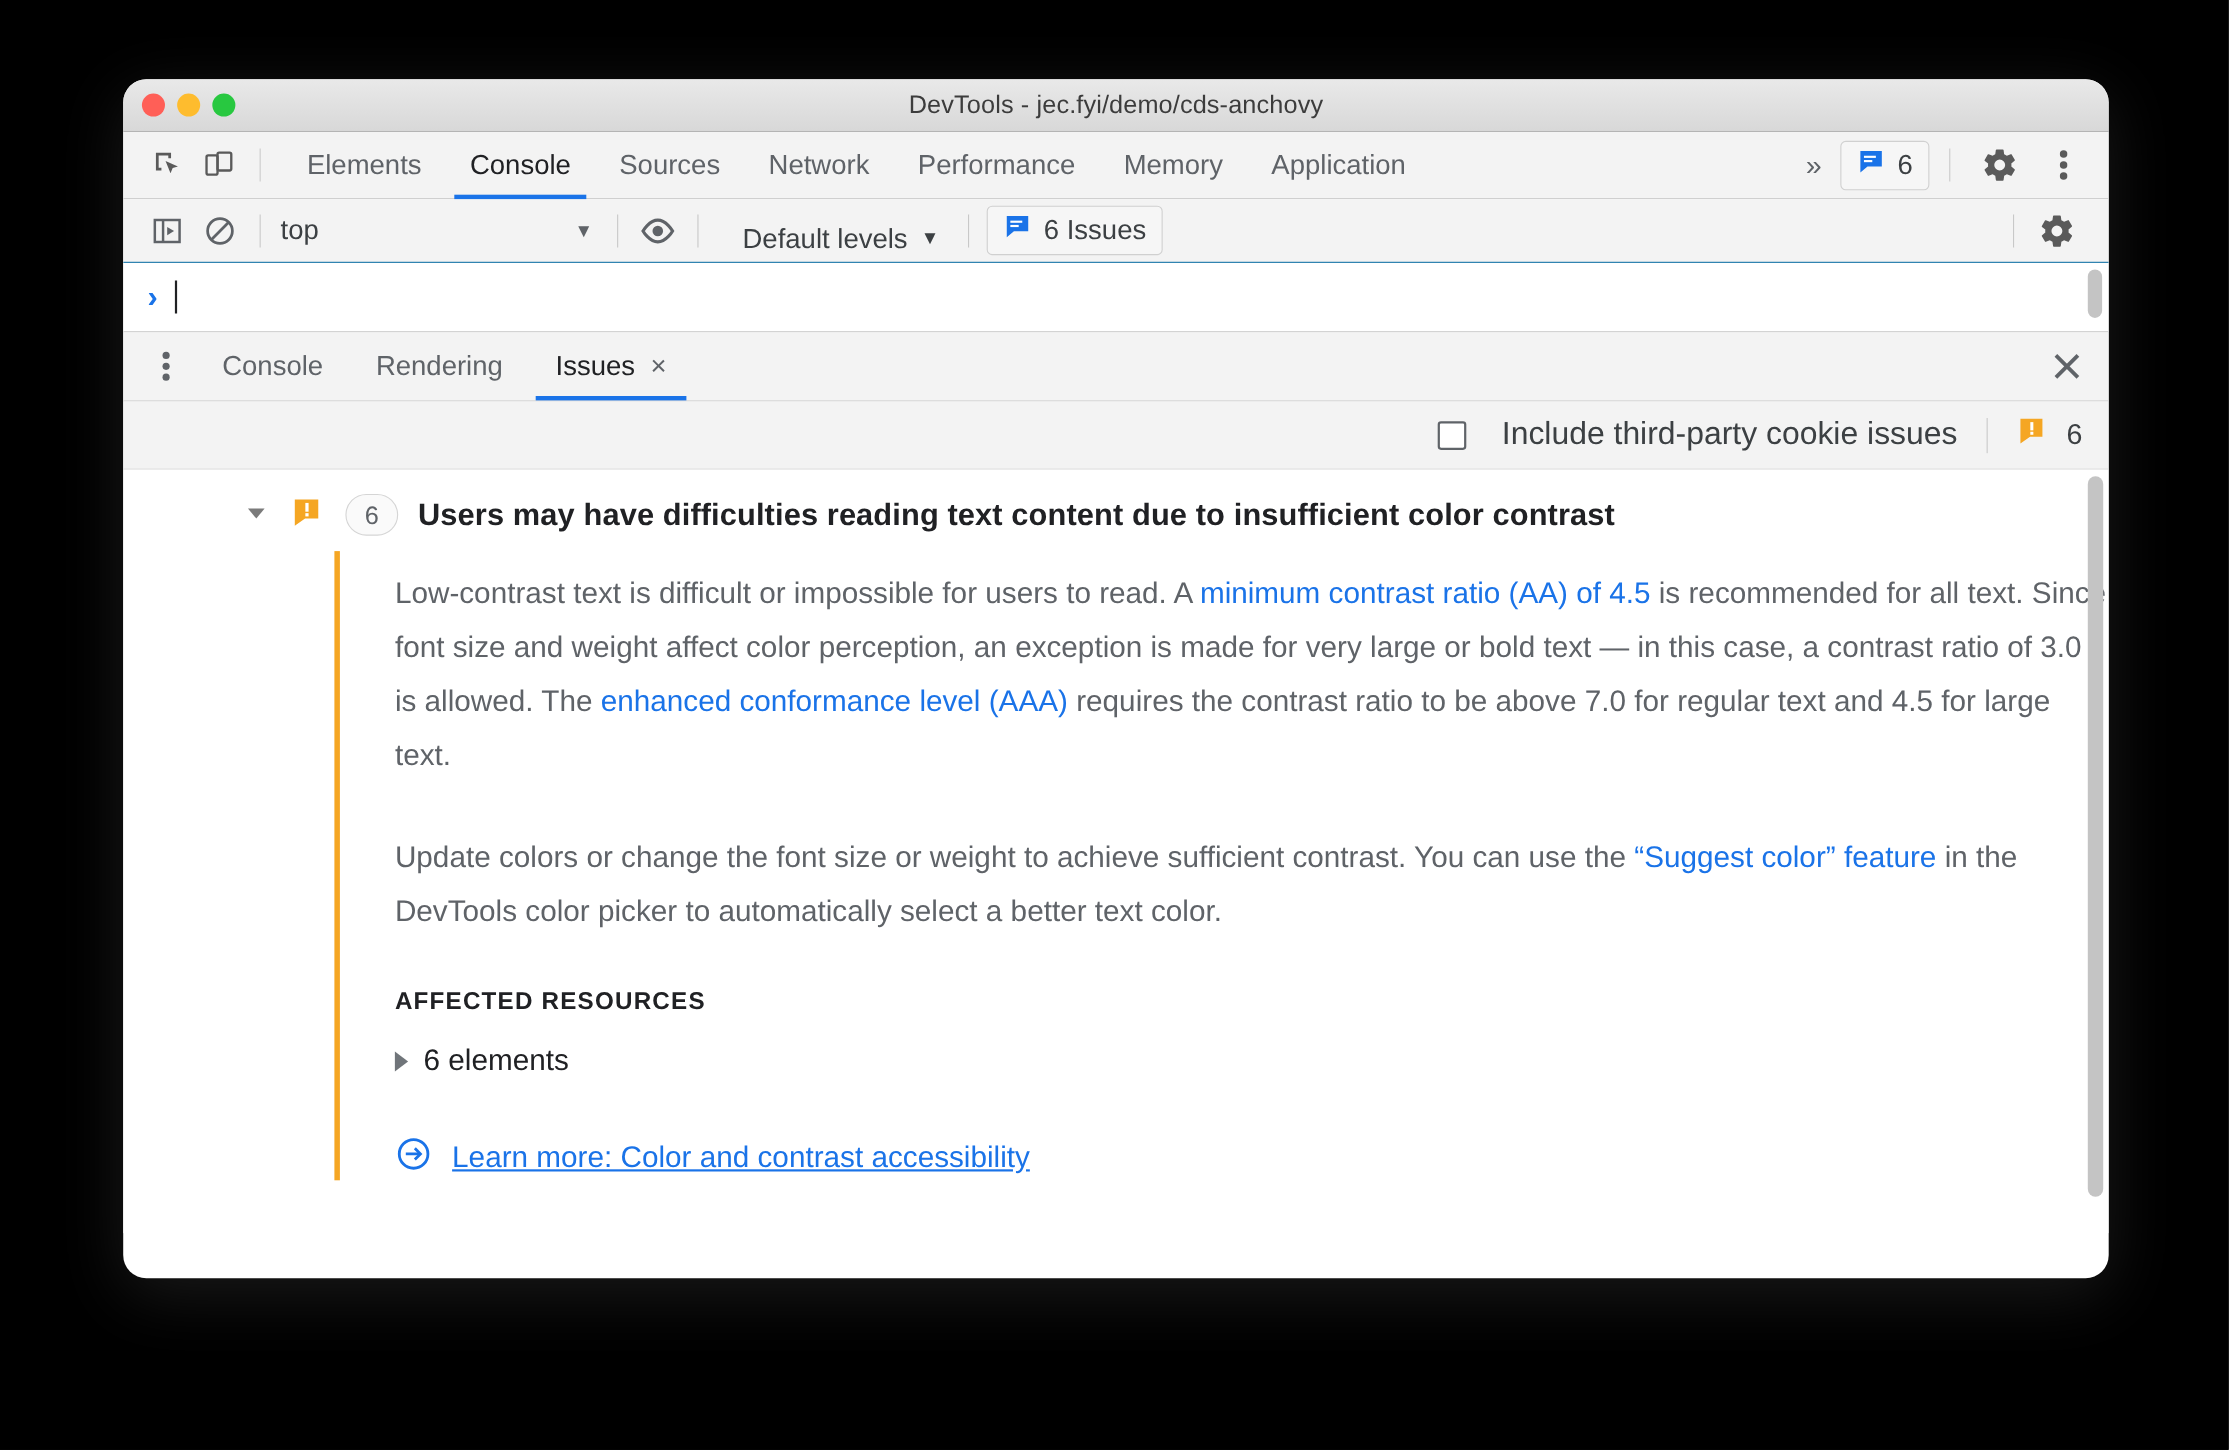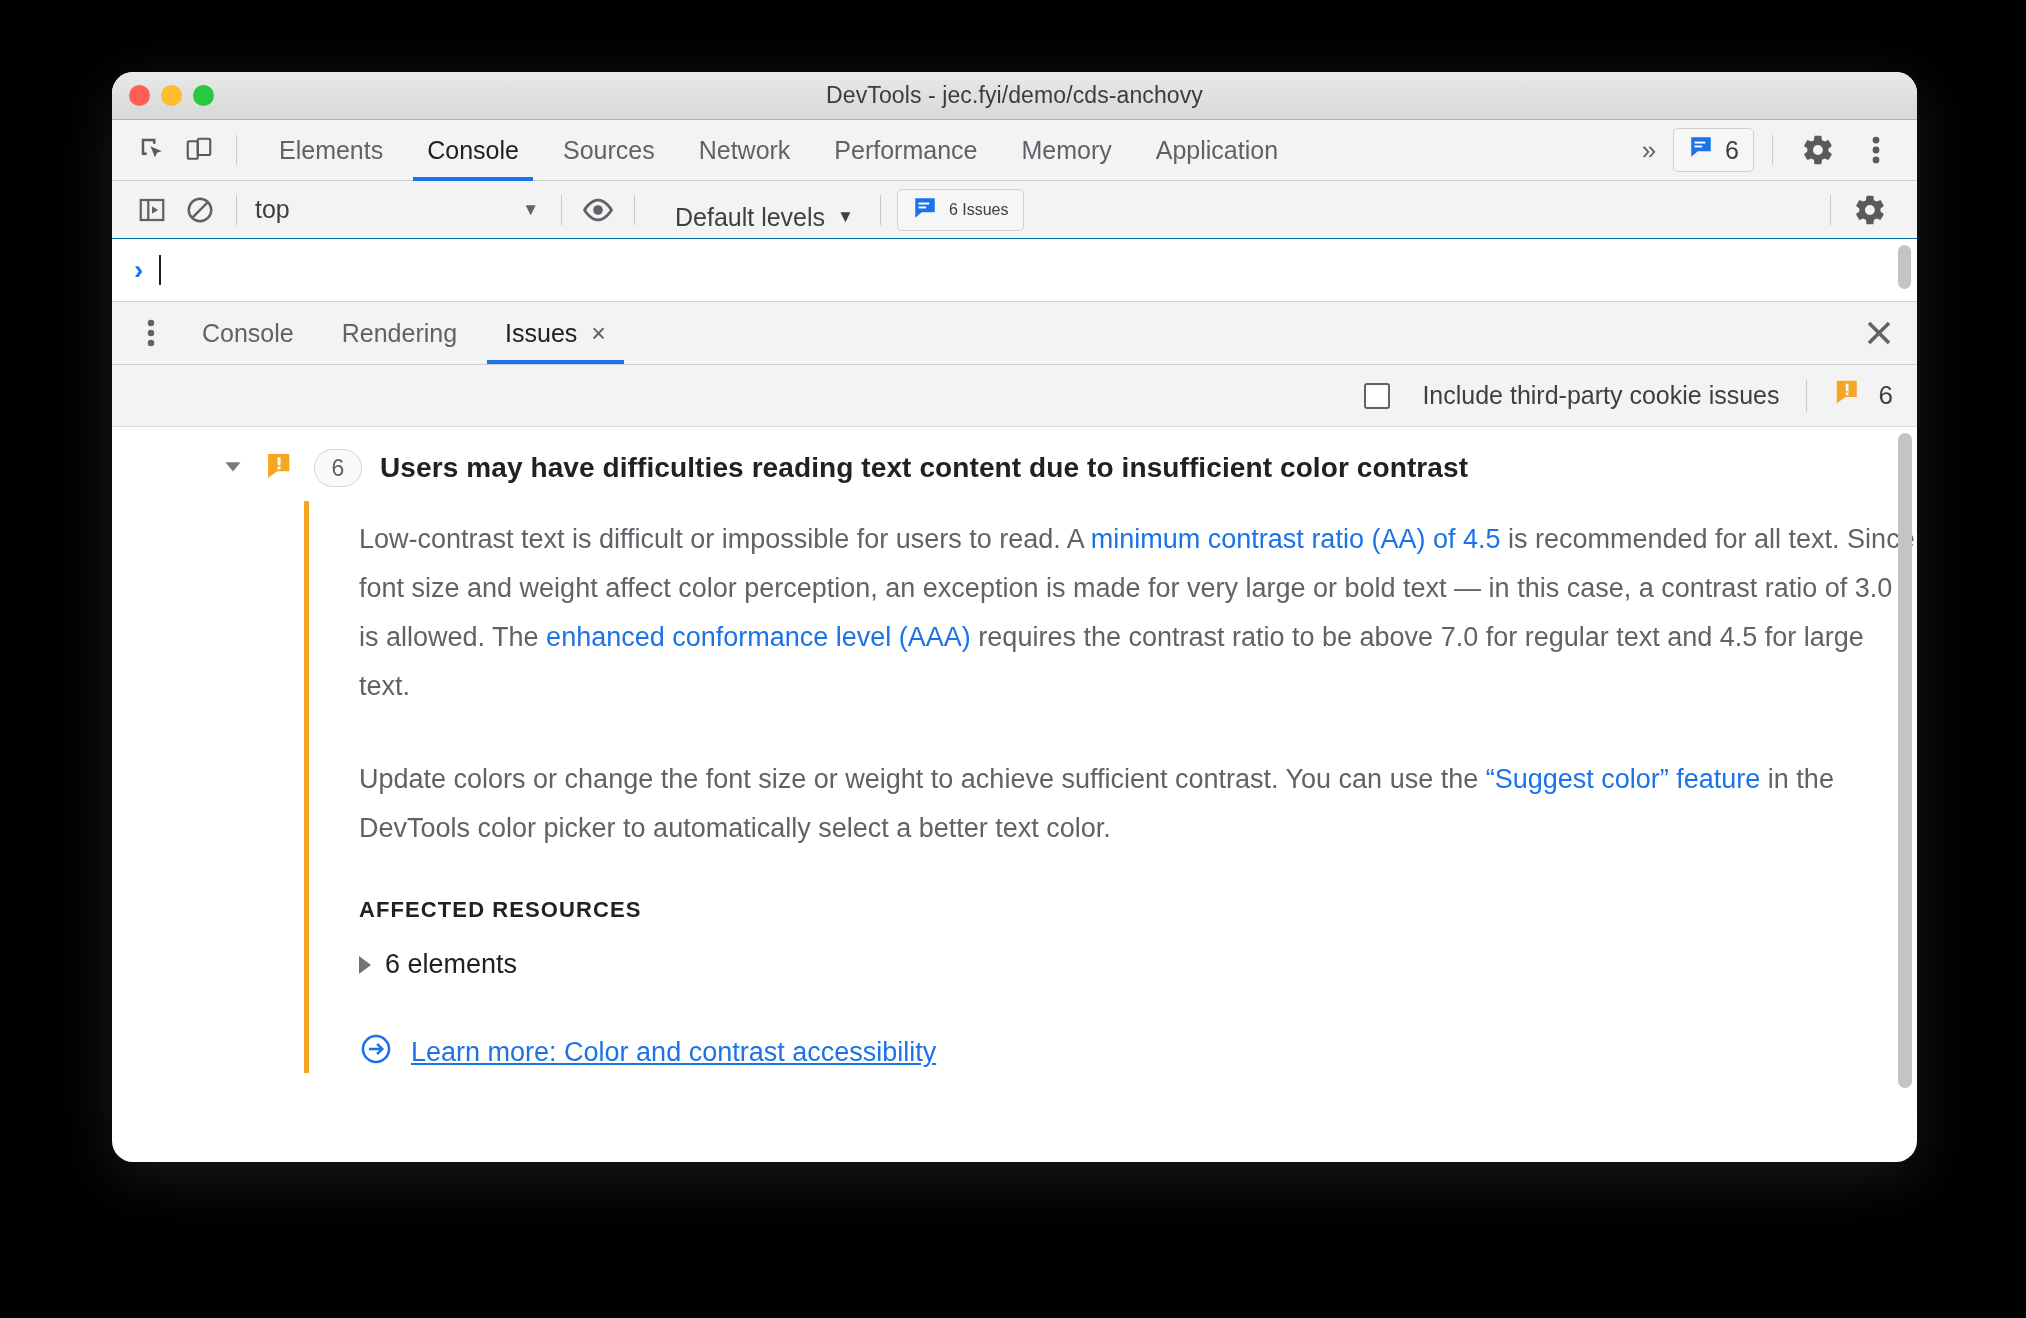--- a/index.html
+++ b/index.html
@@ -121,21 +121,21 @@
     display: flex; align-items: center; gap: 12px;
     font-size: 25px; color: #3c4043;
     padding: 0 14px; margin-left: 14px; margin-top: 15px;
   }
   .levels .caret { font-size: 17px; }
   .issues-btn {
     display: flex; align-items: center; gap: 11px;
     border: 1px solid #d0d0d0; border-radius: 5px;
     background: #f6f6f6;
     padding: 5px 14px;
-    font-size: 16px; color: #3c4043;
+    font-size: 25px; color: #3c4043;
     margin-left: 4px;
   }
   .ct-right { margin-left: auto; display: flex; align-items: center; }
 
   
   .console-prompt {
     position: relative;
     height: 63px;
     background: #fff;
     border-bottom: 1px solid #cfcfcf;
@@ -179,21 +179,21 @@
   .drawer-close { margin-left: auto; width: 76px; display: flex; align-items: center; justify-content: center; }
 
   
   .issues-toolbar {
     height: 62px;
     background: #f3f3f3;
     border-bottom: 1px solid #dadada;
     display: flex; align-items: center; justify-content: flex-end;
     padding-right: 24px;
   }
-  .cookie-check { display: flex; align-items: center; gap: 32px; font-size: 25px; color: #3c4043; }
+  .cookie-check { display: flex; align-items: center; gap: 32px; font-size: 29px; color: #3c4043; }
   .checkbox {
     width: 26px; height: 26px; border: 2px solid #5f6368; border-radius: 3px; background: #fff;
   }
   .it-sep { width: 1px; height: 32px; background: #c8c8c8; margin: 0 26px; }
   .warn-count { display: flex; align-items: center; gap: 16px; font-size: 26px; color: #3c4043; }
 
   
   .issues-body {
     position: relative;
     height: 694px;

